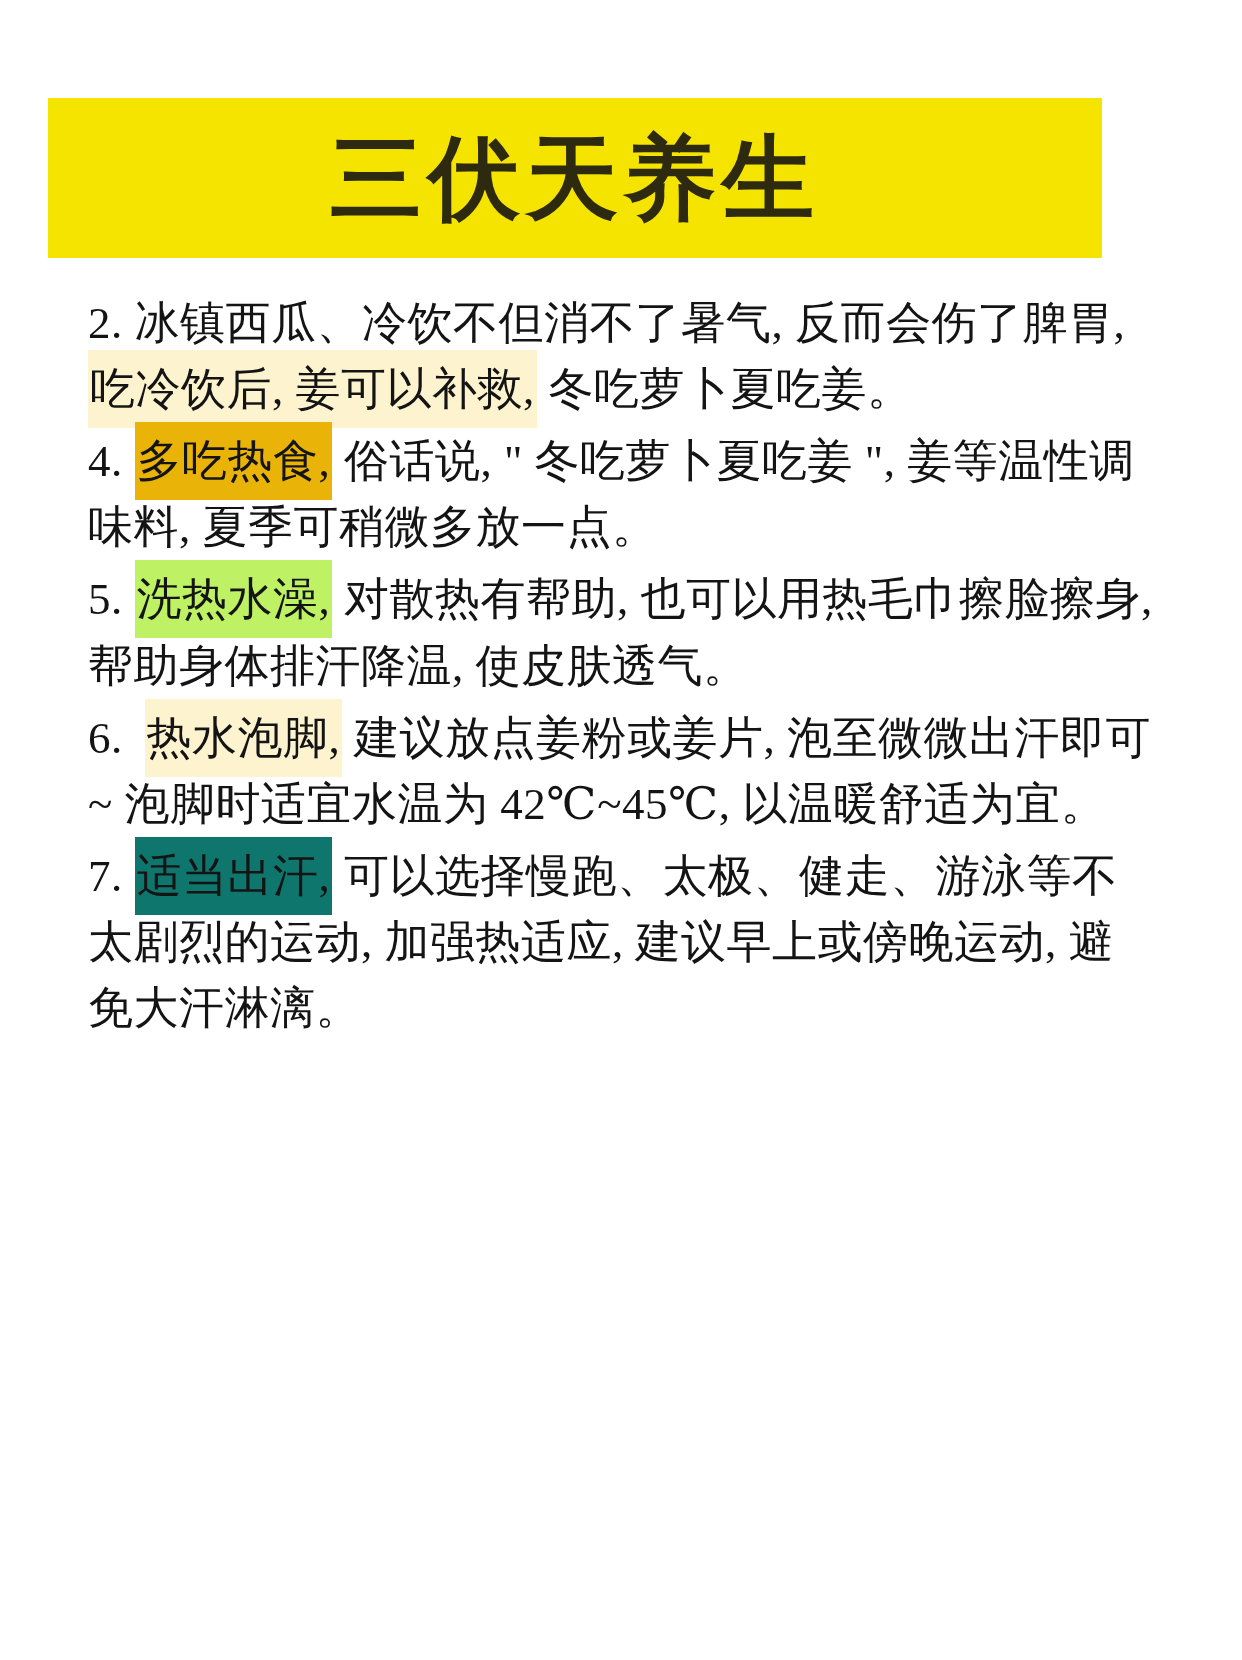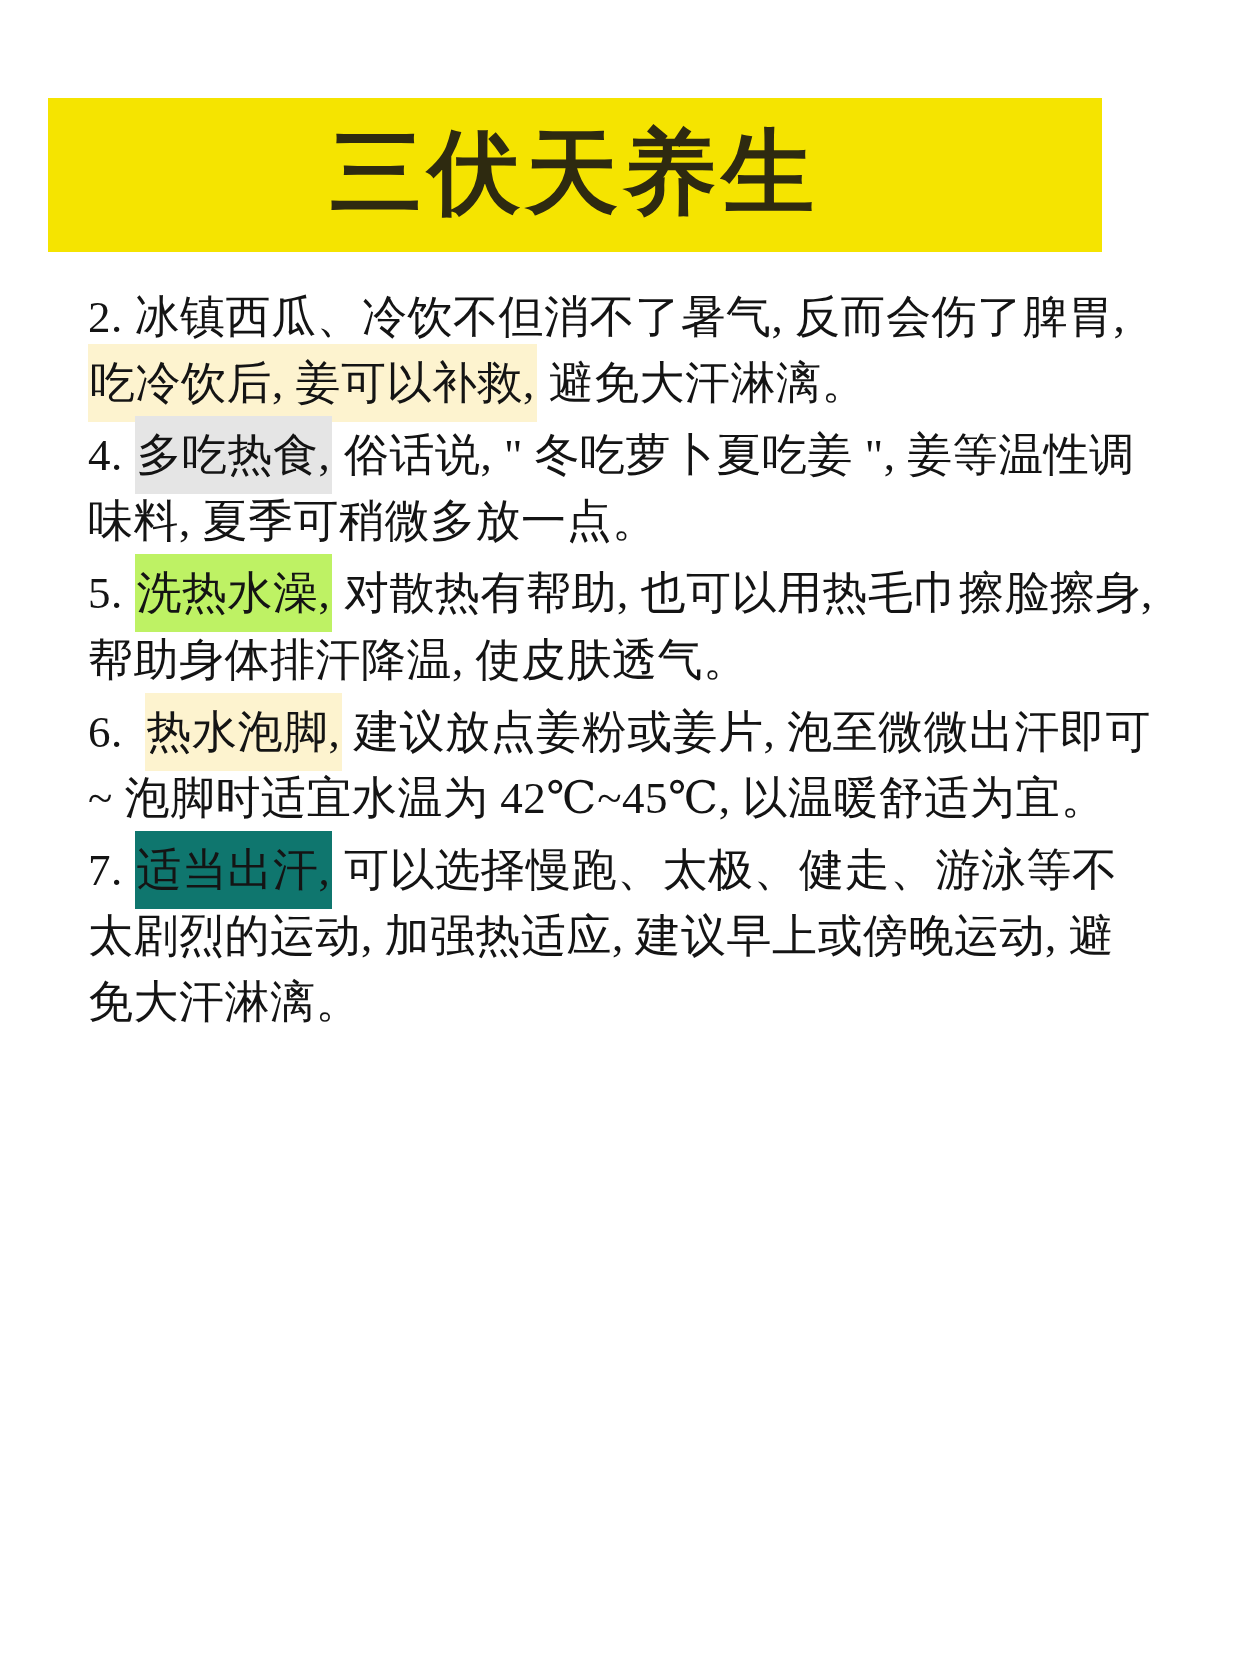--- a/index.html
+++ b/index.html
@@ -23,21 +23,21 @@
     display: flex;
     flex-direction: column;
   }
   .title-wrap {
     margin: 98px 0 0 48px;
     width: 1146px;
   }
   .title-band {
     display: inline-block;
     background: #f5e400;
-    padding: 22px 46px 26px 46px;
+    padding: 28px 46px 26px 46px;
     width: 1054px;
     box-sizing: border-box;
     text-align: center;
   }
   .title-band .title-text {
     font-family: "DejaVu Sans", "Liberation Sans", sans-serif;
     font-weight: bold;
     font-size: 92px;
     letter-spacing: 6px;
     color: #2e2a10;
@@ -78,21 +78,21 @@
 
 <div class="page">
 
   <div class="title-wrap">
     <div class="title-band">
       <span class="title-text">三伏天养生</span>
     </div>
   </div>
 
   <div class="content">
-    <p class="para"><span>2. 冰镇西瓜、冷饮不但消不了暑气, 反而会伤了脾胃, </span><span class="hl" style="background: rgb(253, 243, 207);">吃冷饮后, 姜可以补救,</span><span> 避免大汗淋漓。</span></p>
-    <p class="para"><span>4. </span><span class="hl" style="background: #e5e5e5;">多吃热食,</span><span> 俗话说, " 冬吃萝卜夏吃姜 ", 姜等温性调味料, 夏季可稍微多放一点。</span></p>
+    <p class="para"><span>2. 冰镇西瓜、冷饮不但消不了暑气, 反而会伤了脾胃, </span><span class="hl" style="background: rgb(253, 243, 207);">吃冷饮后, 姜可以补救,</span><span> 冬吃萝卜夏吃姜。</span></p>
+    <p class="para"><span>4. </span><span class="hl" style="background: #eab308;">多吃热食,</span><span> 俗话说, " 冬吃萝卜夏吃姜 ", 姜等温性调味料, 夏季可稍微多放一点。</span></p>
     <p class="para"><span>5. </span><span class="hl" style="background: #bef264;">洗热水澡,</span><span> 对散热有帮助, 也可以用热毛巾擦脸擦身, 帮助身体排汗降温, 使皮肤透气。</span></p>
     <p class="para"><span>6. </span><span class="hl" style="background: rgb(253, 243, 207); margin-left: 10px;">热水泡脚,</span><span> 建议放点姜粉或姜片, 泡至微微出汗即可 ~ 泡脚时适宜水温为 42℃~45℃, 以温暖舒适为宜。</span></p>
     <p class="para"><span>7. </span><span class="hl" style="background: #0f766e;">适当出汗,</span><span> 可以选择慢跑、太极、健走、游泳等不太剧烈的运动, 加强热适应, 建议早上或傍晚运动, 避免大汗淋漓。</span></p>
   </div>
 
 
 </div>
 
 </body></html>

